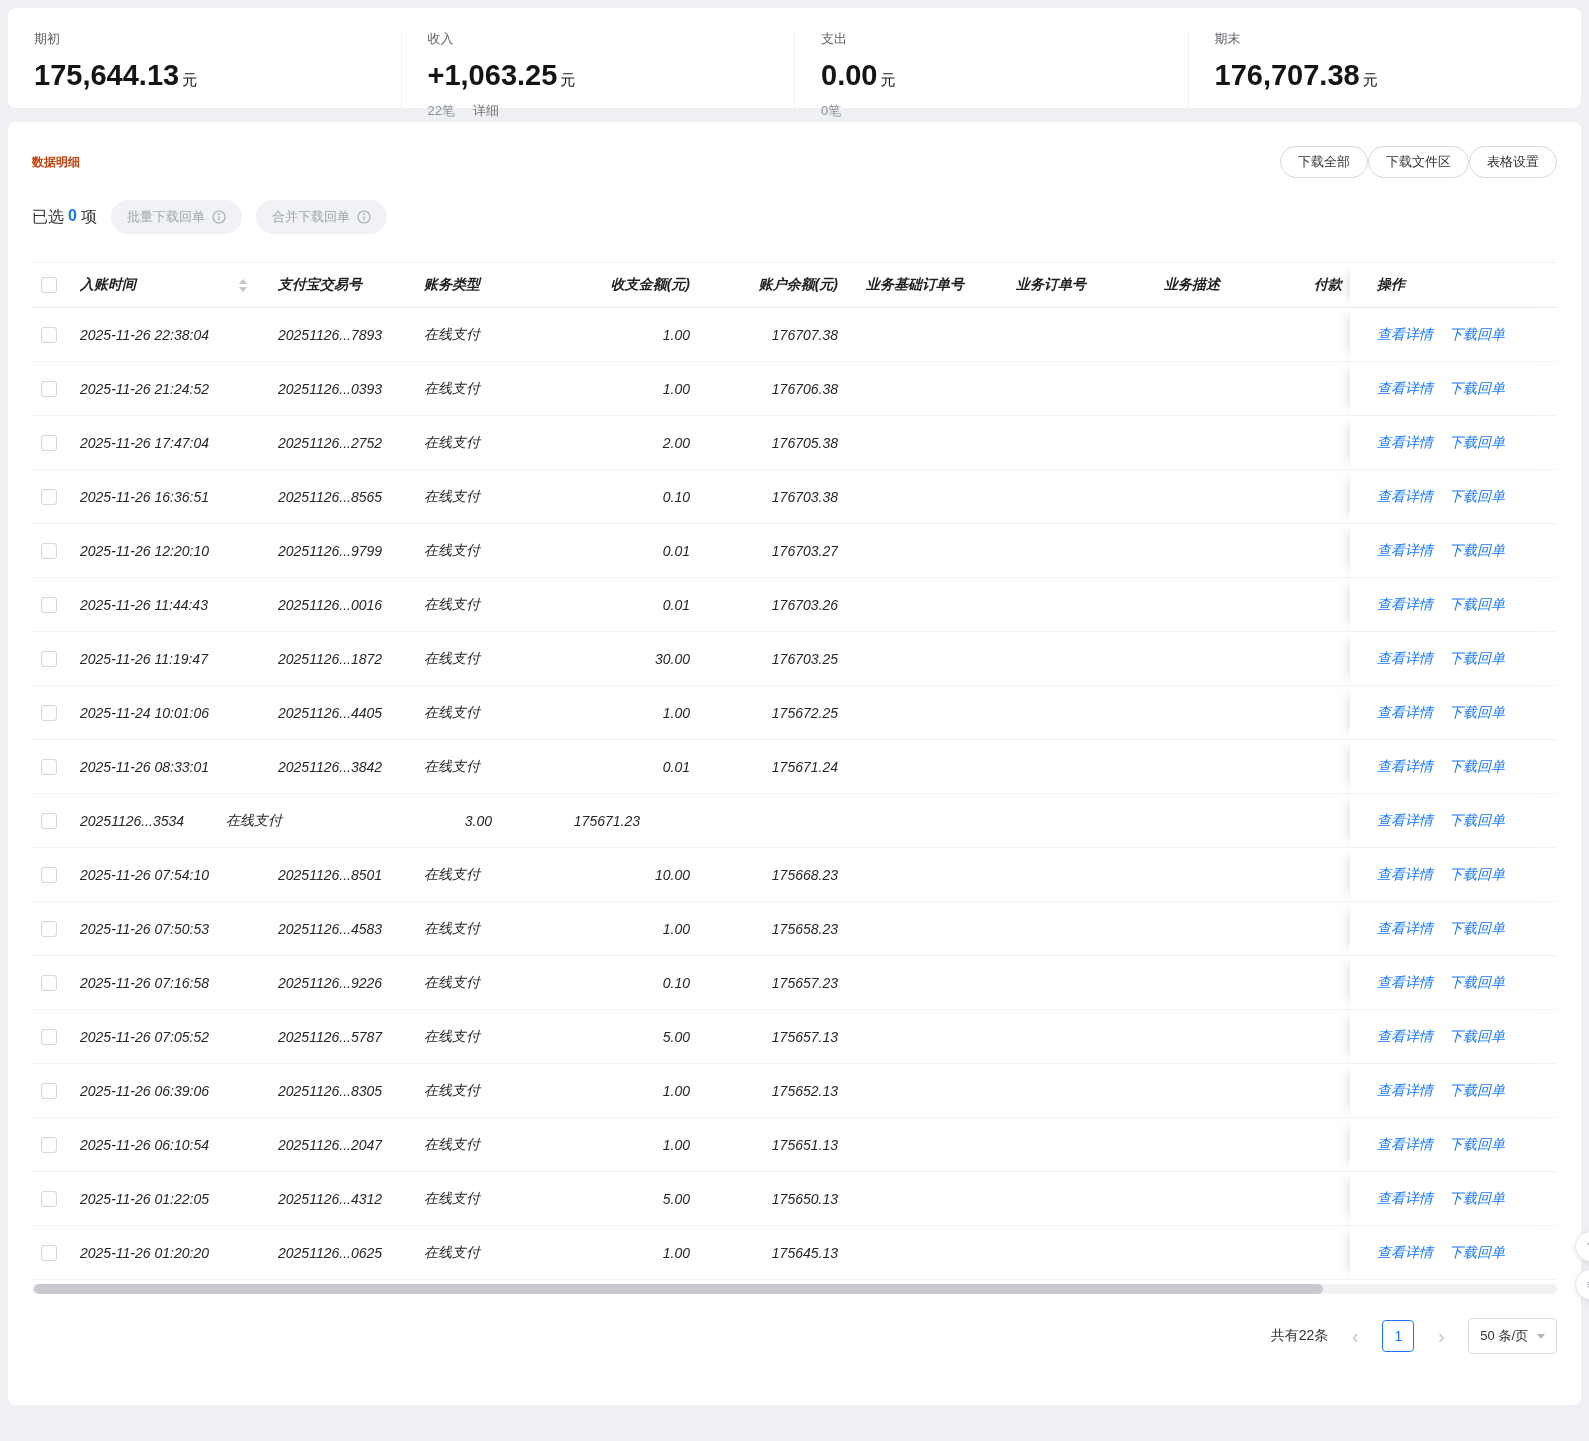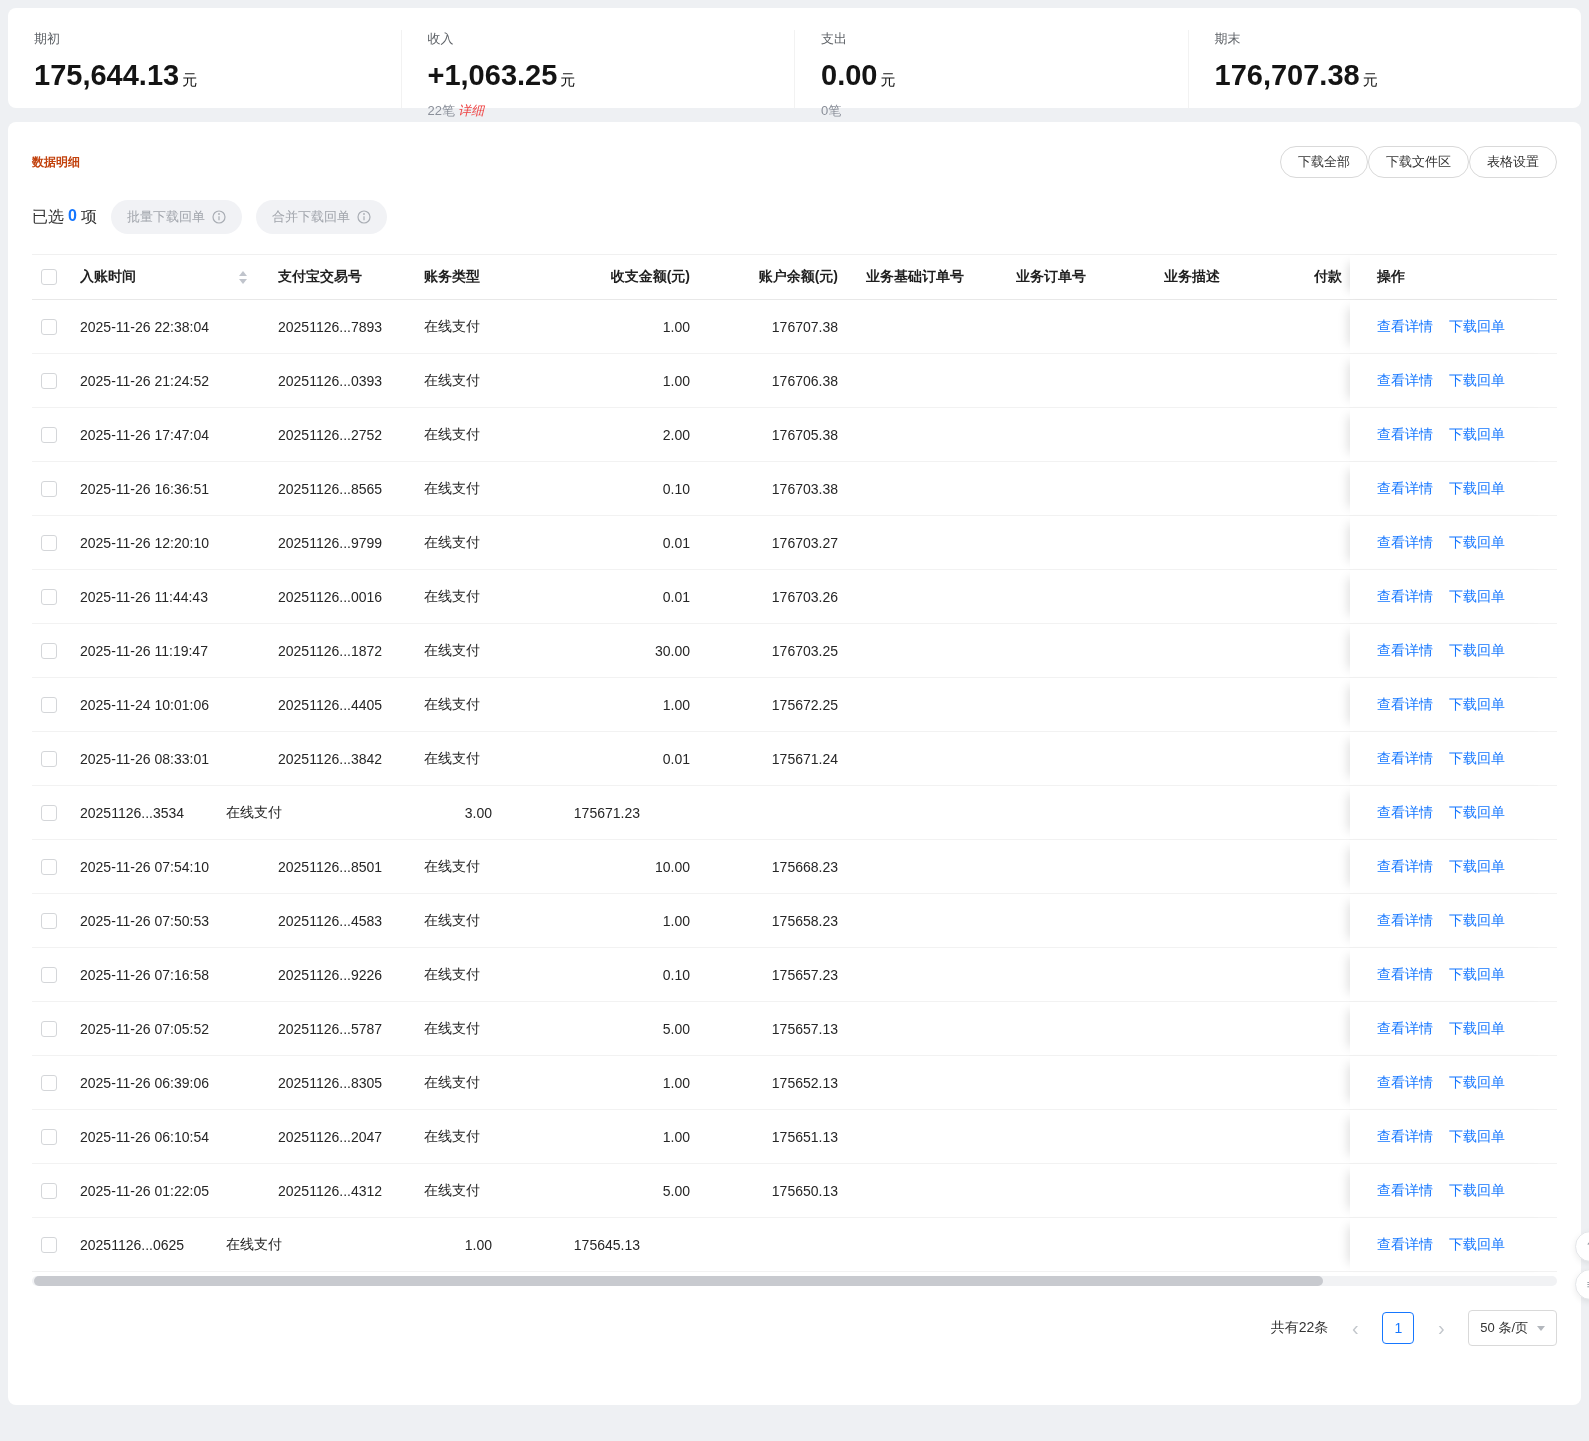--- a/index.html
+++ b/index.html
@@ -9,39 +9,39 @@
 
   
   .summary-card { margin:8px 8px 0; height:100px; background:#fff; border-radius:8px;
     display:flex; padding:22px 0 0; }
   .stat { flex:1; padding-left:26px; }
   .stat + .stat { border-left:1px solid #f2f2f2; }
   .stat-label { font-size:13px; color:#5f6368; }
   .stat-value { margin-top:11px; font-size:29px; font-weight:600; color:#141414; }
   .stat-unit { font-size:15px; font-weight:400; margin-left:3px; color:#141414; }
   .stat-sub { margin-top:10px; font-size:13px; color:#8a8f99; }
-  .stat-sub a { color:#ef4444; margin-left:3px;font-style:italic; }
+  .stat-sub a { color:#737373; margin-left:18px; }
 
   
   .main-card { margin:14px 8px 8px; height:1283px; background:#fff; border-radius:8px;
     padding:24px; position:relative; }
   .panel-head { display:flex; align-items:center; justify-content:space-between; height:32px; }
   .panel-title { font-size:12px; font-weight:700; color:#c2410c; }
   .panel-actions { display:flex; }
   .pill-btn { height:32px; padding:0 17px; background:#fff; border:1px solid #d9d9d9;
     border-radius:16px; font-size:13px; color:#333; display:flex; align-items:center; cursor:pointer; }
 
   .toolbar { margin-top:22px; height:34px; display:flex; align-items:center; gap:14px; }
   .selected-info { font-size:16px; color:#333; display:flex; }
   .selected-info b { color:#1677ff; font-weight:600; margin:0 4px; }
   .gray-btn { height:34px; padding:0 16px; border:none; border-radius:17px; background:#f1f2f5;
     color:#a0a4ab; font-size:13px; display:flex; align-items:center; gap:7px; cursor:not-allowed; }
 
   
-  .table { margin-top:20px; }
+  .table { margin-top:28px;font-style:italic; }
   .thead, .trow { display:flex; align-items:stretch; }
   .thead { height:46px; border-top:1px solid #f0f0f0; border-bottom:1px solid #e8e8e8;
     font-size:14px; font-weight:700; color:#1f1f1f; }
   .trow { height:54px; border-bottom:1px solid #f2f2f2; font-size:14px; color:#262626; }
   .cell { flex:0 0 auto; white-space:nowrap; overflow:hidden; display:flex; align-items:center; }
   .c-check   { width:48px; padding-left:9px; }
   .c-time    { width:198px; }
   .c-txn     { width:146px; }
   .c-type    { width:132px; }
   .c-amount  { width:134px; justify-content:flex-end; }
@@ -492,20 +492,21 @@
     <div class="cell c-ops">
       <a class="link">查看详情</a>
       <a class="link">下载回单</a>
     </div>
   </div>
 
   <div class="trow">
     <div class="cell c-check">
             <span class="cb"></span>
           </div>
+    <div class="cell c-time">2025-11-26 01:20:20</div>
     <div class="cell c-txn">20251126...0625</div>
     <div class="cell c-type">在线支付</div>
     <div class="cell c-amount">1.00</div>
     <div class="cell c-balance">175645.13</div>
     <div class="cell c-base"></div>
     <div class="cell c-order"></div>
     <div class="cell c-desc"></div>
     <div class="cell c-payer"></div>
     <div class="cell c-ops">
       <a class="link">查看详情</a>

